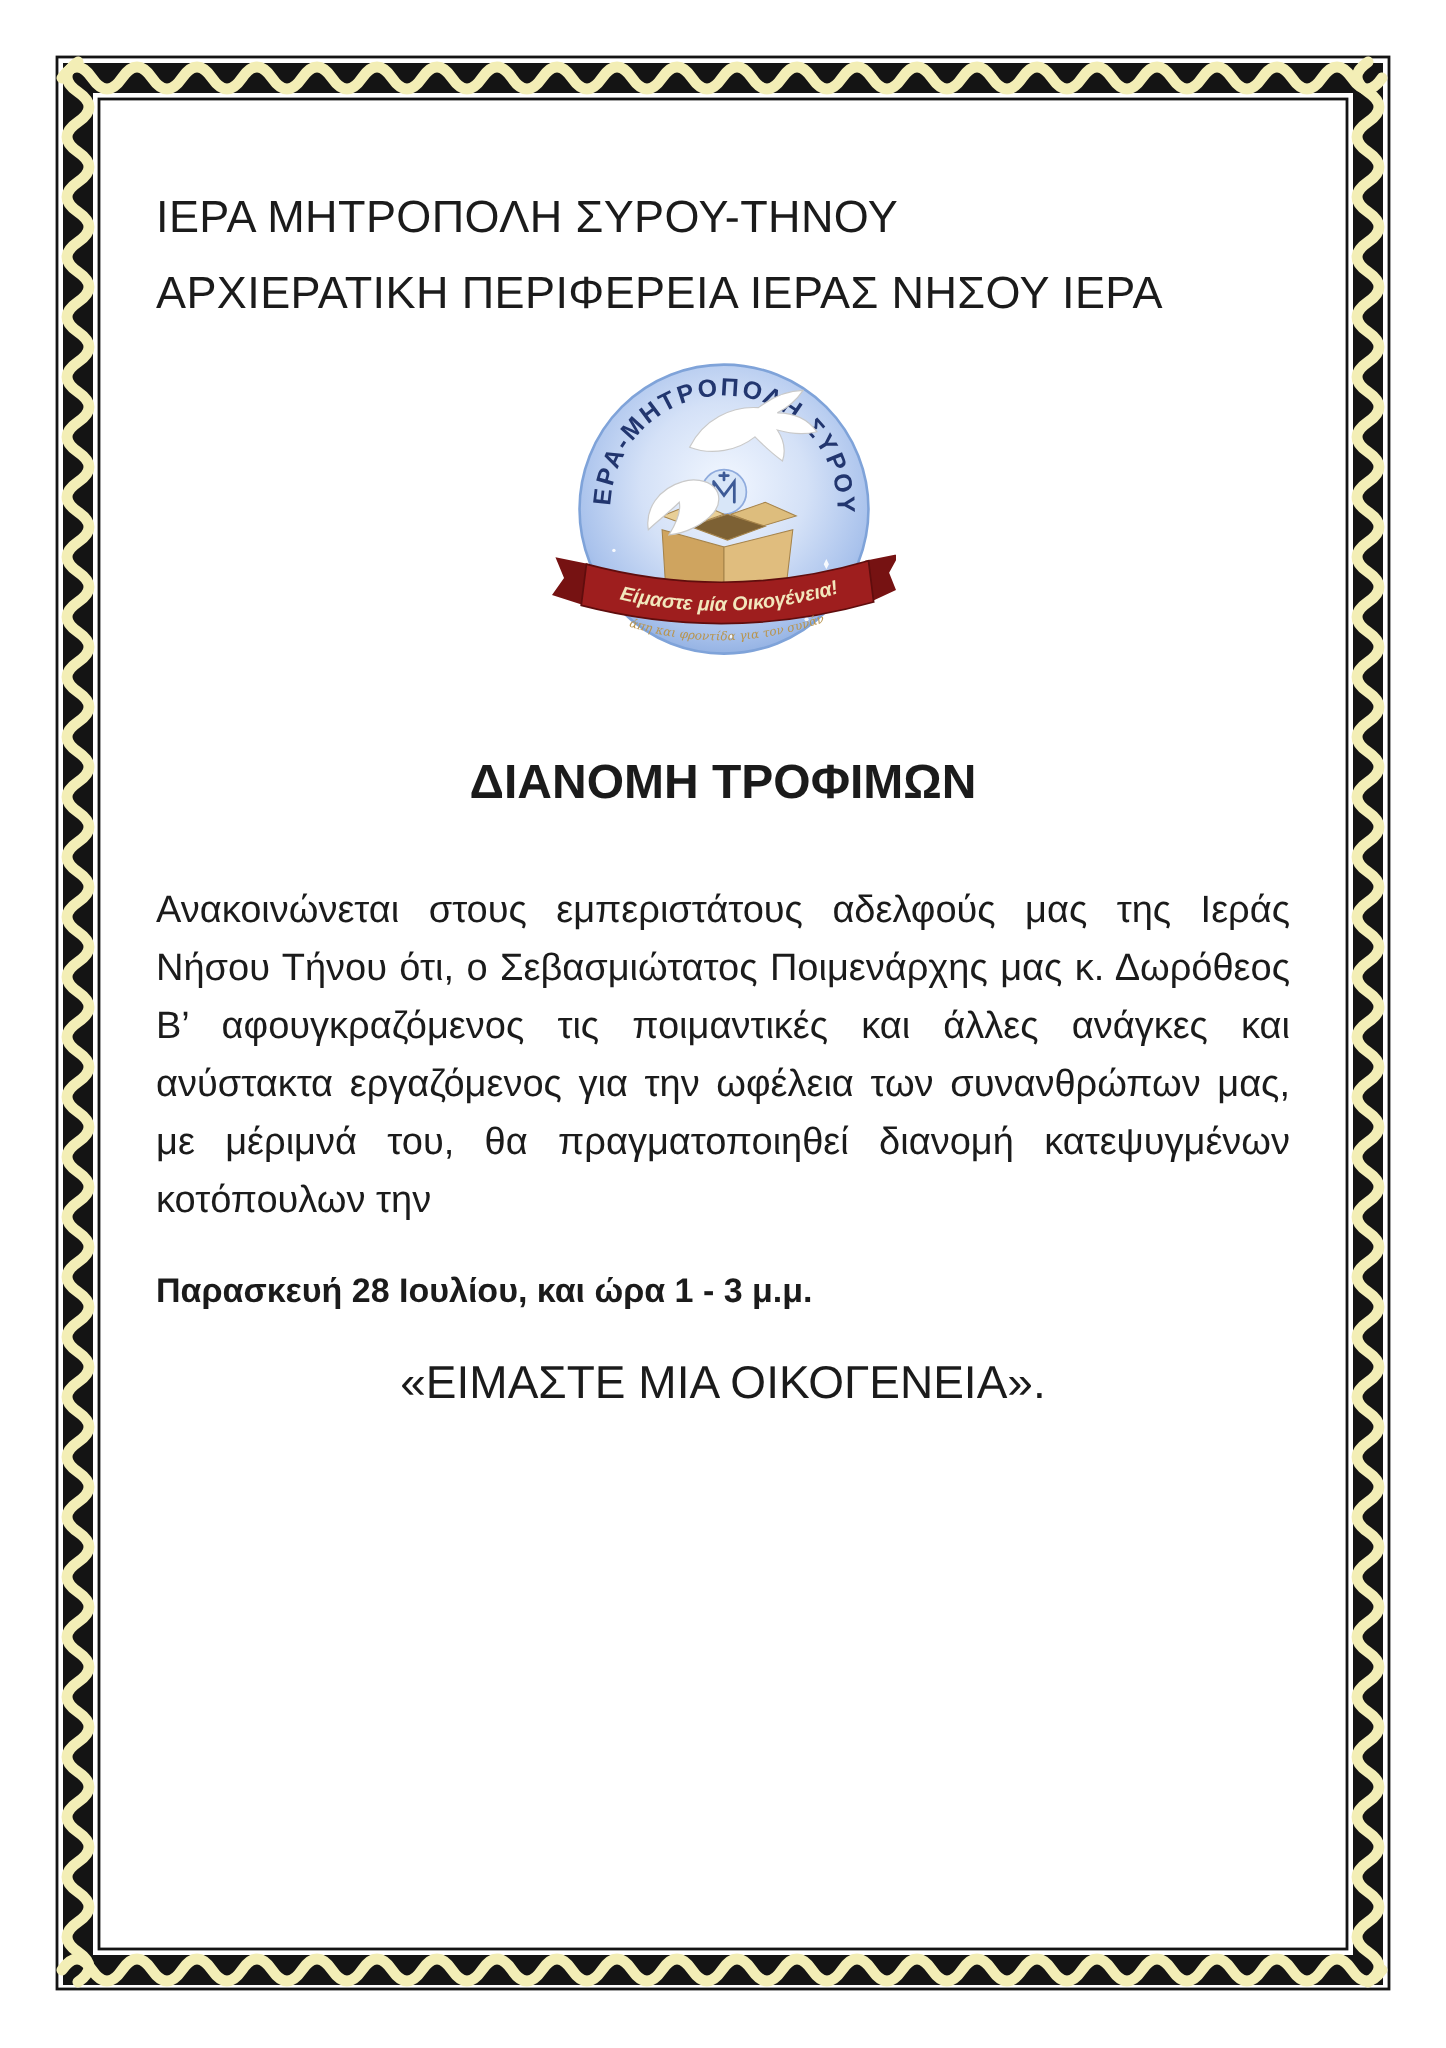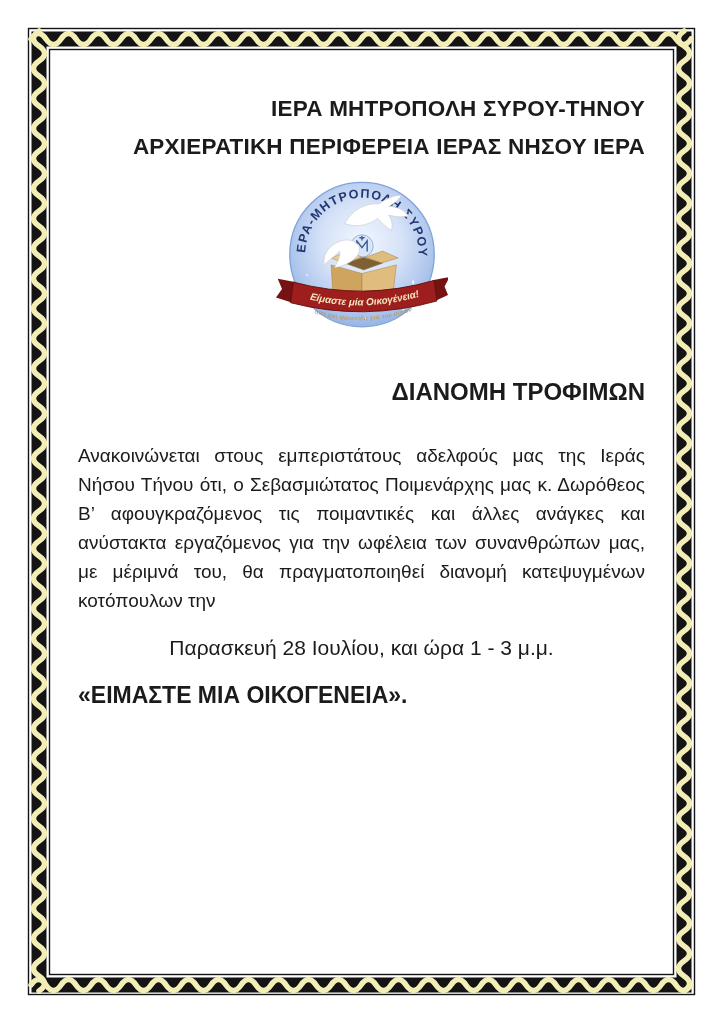--- a/index.html
+++ b/index.html
@@ -6,28 +6,28 @@
   .page {
     position:relative; width:723px; height:1024px;
     background:#ffffff; overflow:hidden;
     font-family:"Liberation Sans", sans-serif;
     color:#1b1b1b;
   }
   .border-svg { position:absolute; left:0; top:0; width:723px; height:1024px; pointer-events:none; }
   .content { position:absolute; left:0; top:0; right:0; padding:0 78px; }
   .doc-title {
     margin:90px 0 0; font-size:22.5px; line-height:38px;
-    font-weight:bold; text-align:right; letter-spacing:0.2px;
+    font-weight:normal; text-align:left; letter-spacing:0.2px;
   }
   .logo-wrap { margin-top:6px; height:172px; text-align:center; }
   .logo-wrap svg { width:172px; height:172px; }
-  .section-title { margin:34px 0 0; font-size:24px; font-weight:bold; text-align:right; }
+  .section-title { margin:34px 0 0; font-size:24px; font-weight:bold; text-align:center; }
   .body-par { margin:35px 0 0; font-size:19px; line-height:29px; text-align:justify; }
-  .date-line { margin:21px 0 0; font-size:21px; font-weight:normal; text-align:center; }
-  .slogan-line { margin:22px 0 0; font-size:23px; font-weight:bold; }
+  .date-line { margin:21px 0 0; font-size:17px; font-weight:bold; text-align:left; }
+  .slogan-line { margin:22px 0 0; font-size:23px; font-weight:normal; text-align:center; }
   .arc-text { font-size:14.5px; font-weight:bold; letter-spacing:1.5px; }
   .ribbon-text { font-size:11.5px; font-weight:bold; font-style:italic; }
   .tiny-script { font-size:7px; font-style:italic; font-family:"DejaVu Serif", serif; }
 </style>
 </head>
 <body>
 
 <div class="page">
 
   <svg id="border-svg" class="border-svg" viewBox="0 0 723 1024" aria-hidden="true">

